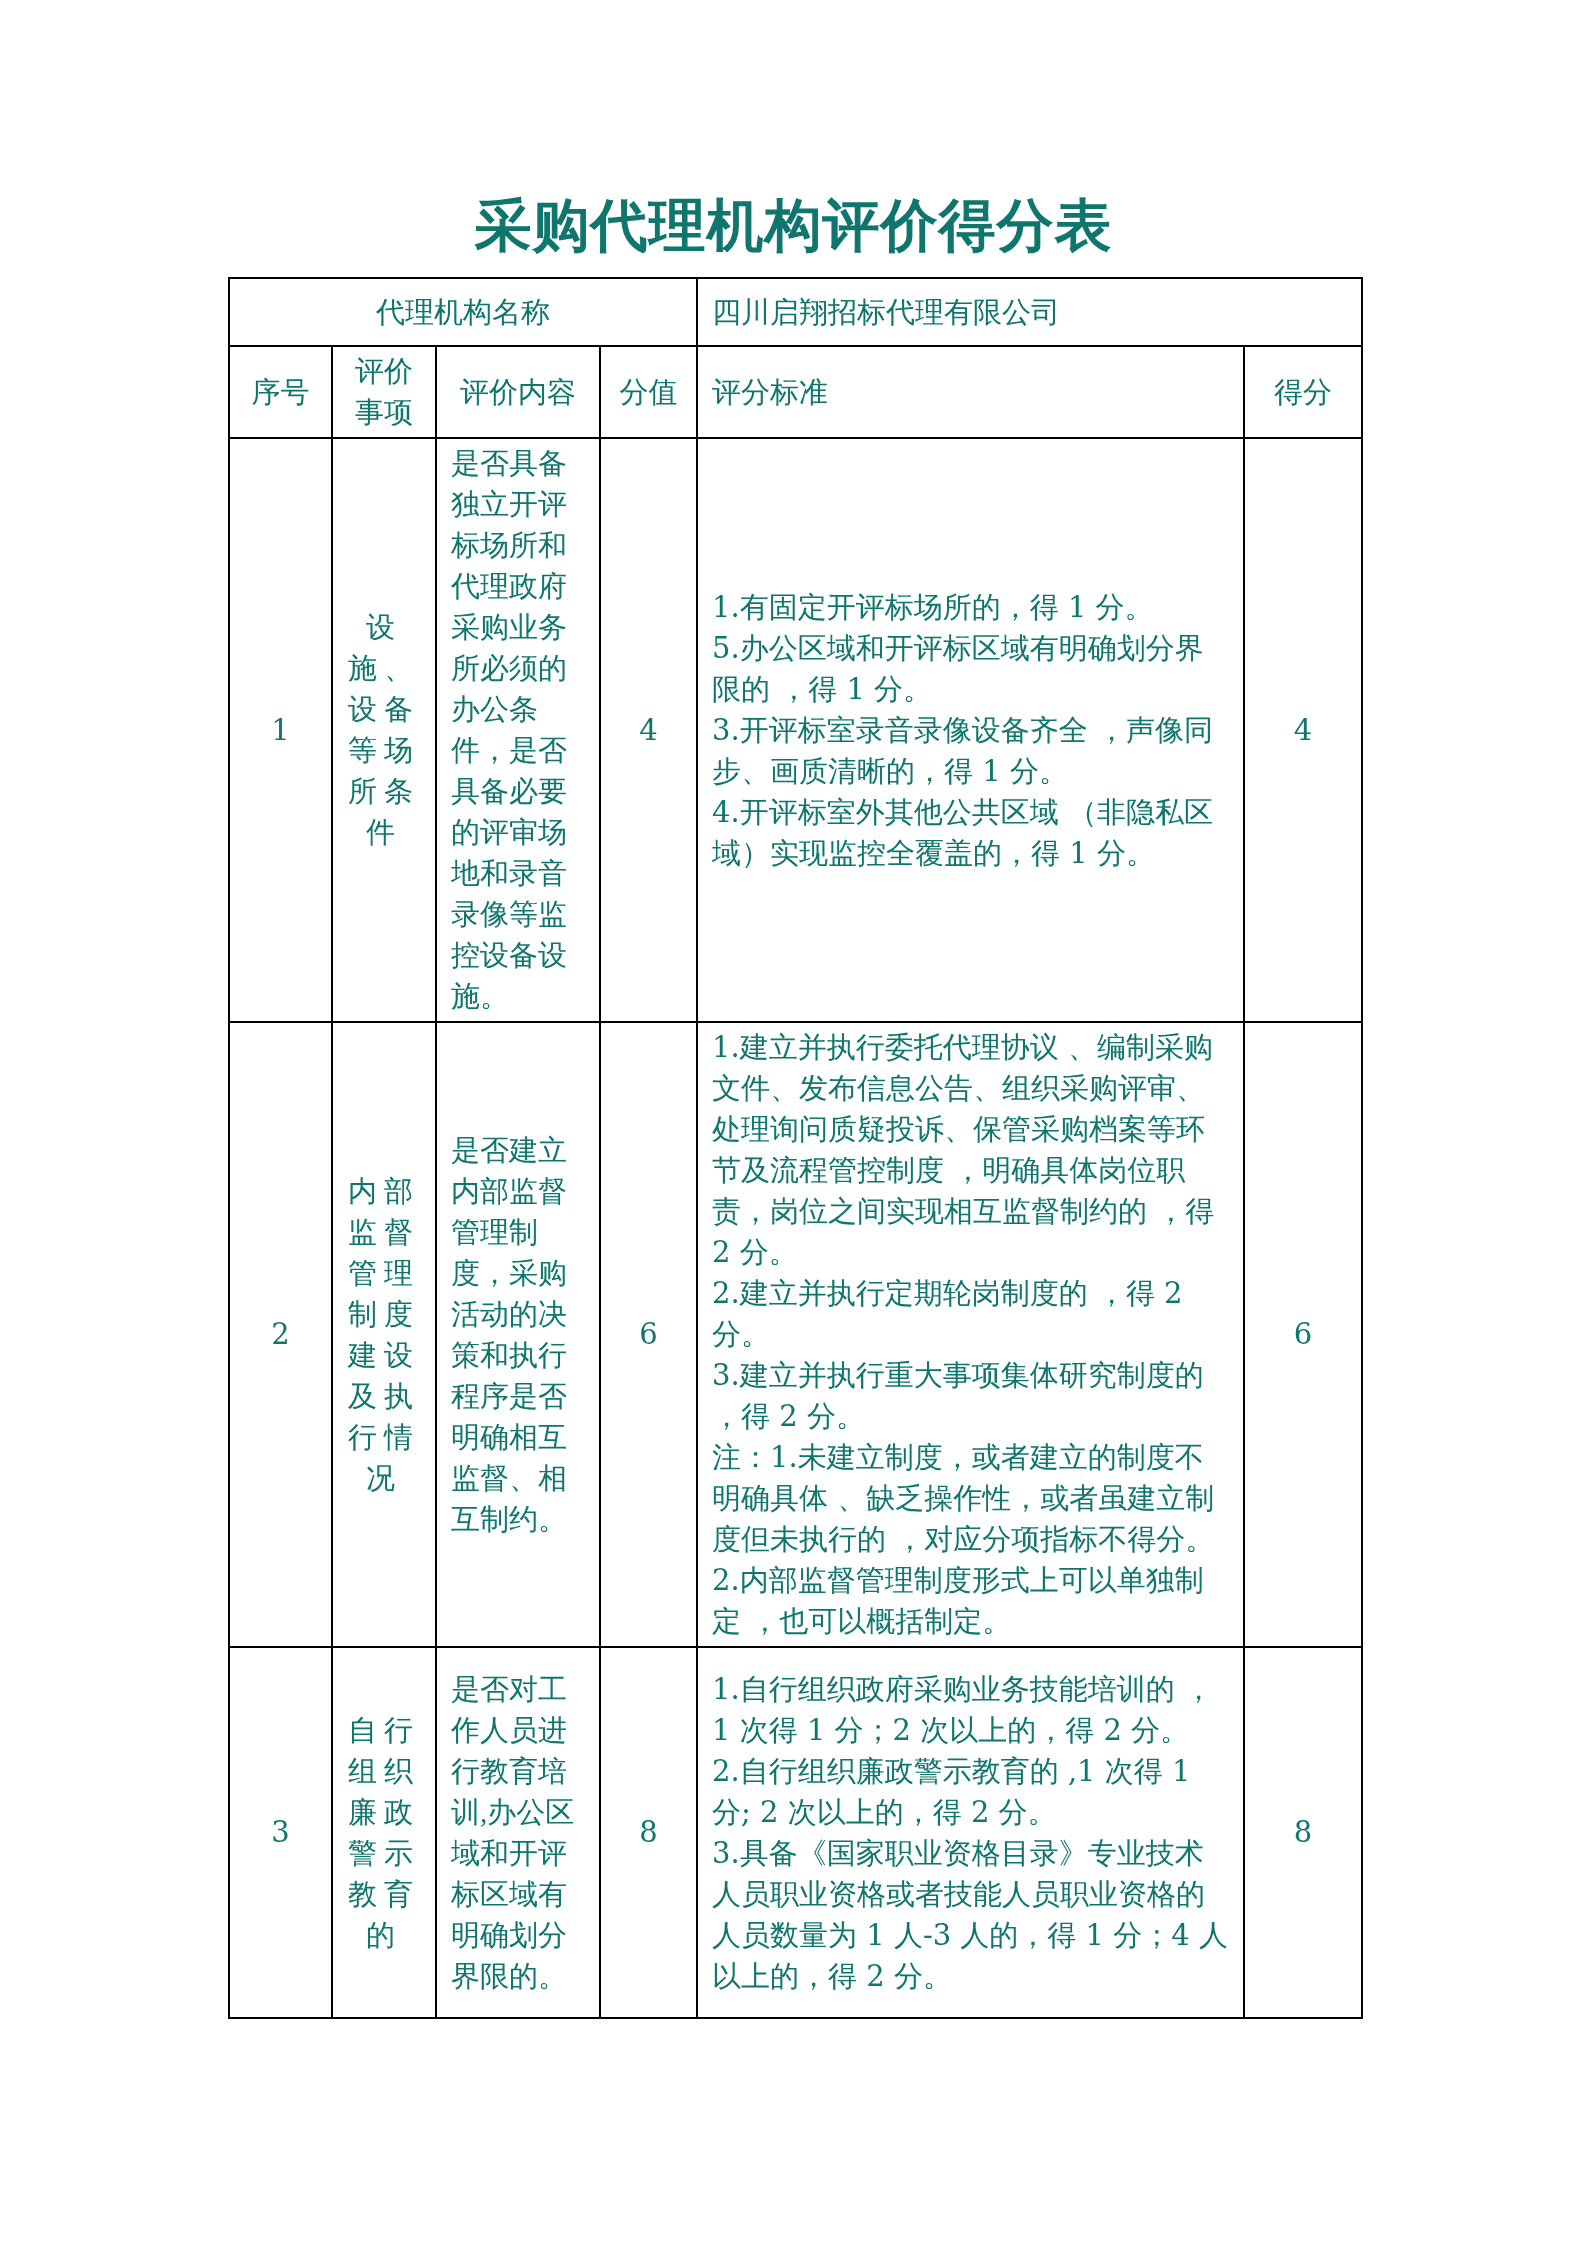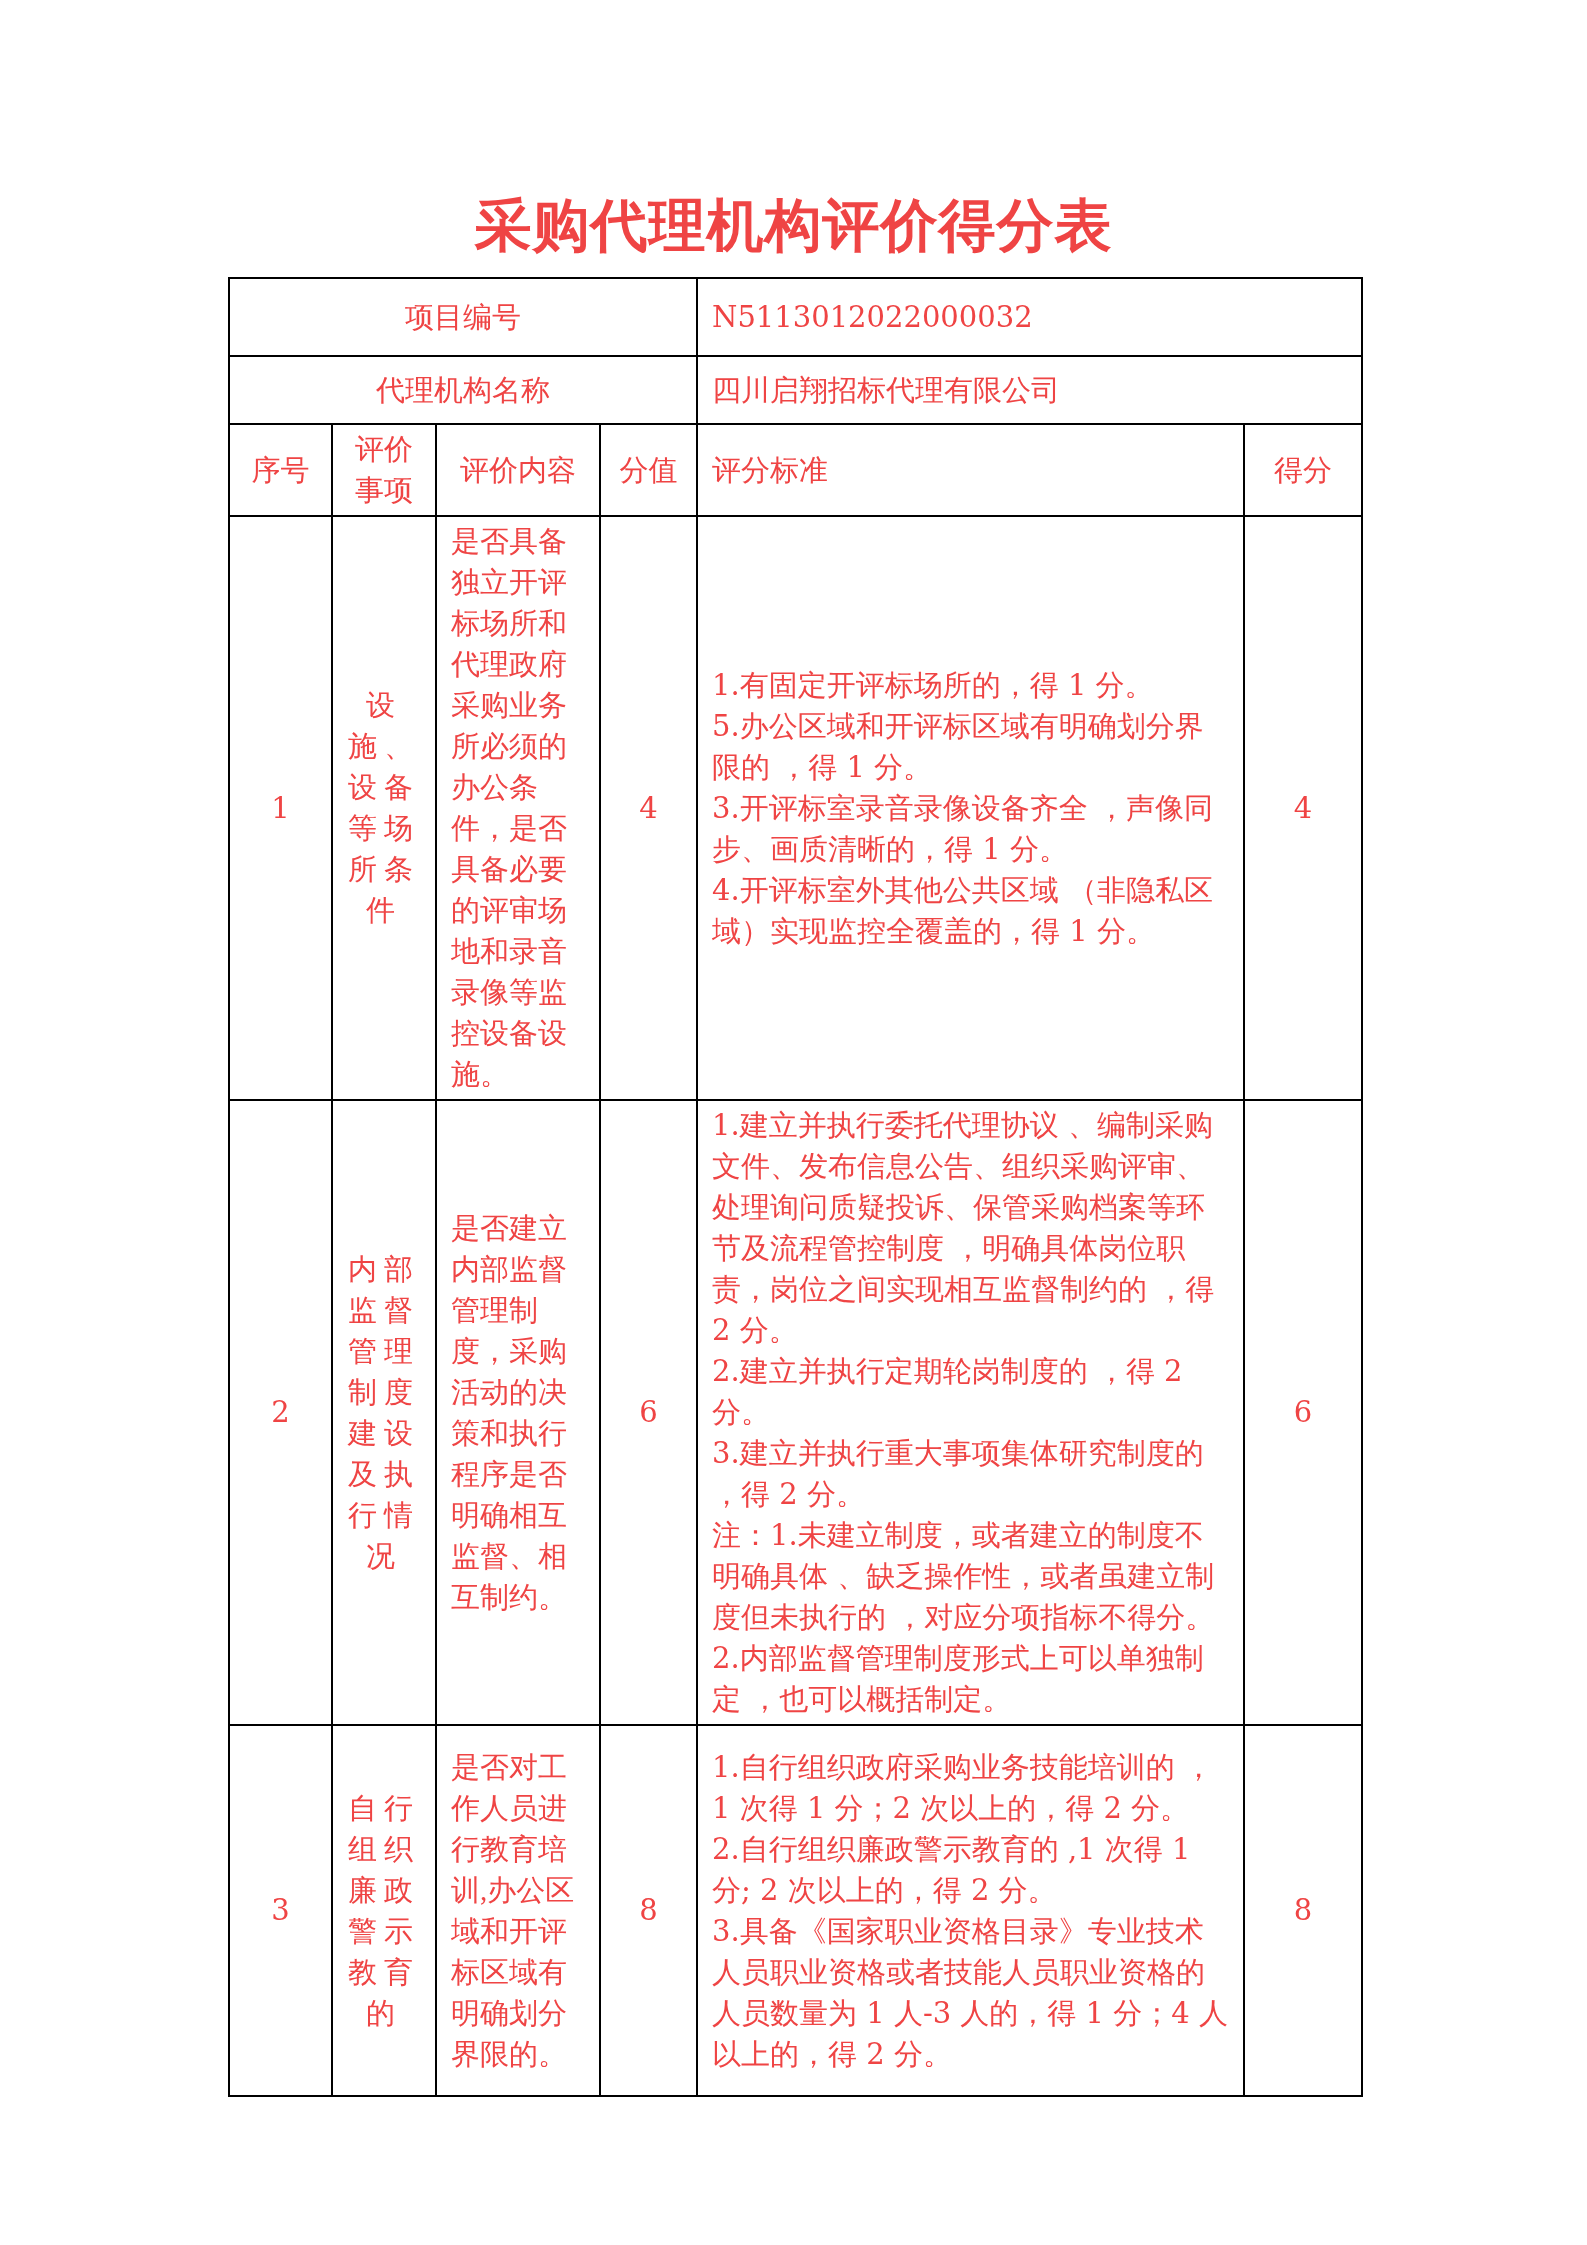--- a/index.html
+++ b/index.html
@@ -1,21 +1,21 @@
 <!DOCTYPE html>
 <html><head>
 <meta charset="utf-8">
 <style>
   html, body { margin: 0; padding: 0; background: #ffffff; }
   .page {
     position: relative;
     width: 1587px;
     height: 2245px;
     background: #ffffff;
-    color: #ef4444;
+    color: #0f766e;
     font-family: "DejaVu Serif", "Liberation Serif", serif;
     overflow: hidden;
   }
   .page-title {
     position: absolute;
     top: 188px;
     left: 0;
     width: 100%;
     margin: 0;
     text-align: center;
@@ -66,24 +66,20 @@
       <col style="width:103px">
       <col style="width:104px">
       <col style="width:164px">
       <col style="width:97px">
       <col style="width:547px">
       <col style="width:118px">
     </colgroup>
     <tbody>
 
 
-      <tr style="height:78px">
-        <td colspan="4" class="cell-label">项目编号</td>
-        <td colspan="2" class="cell-value">N5113012022000032</td>
-      </tr>
 
       <tr style="height:68px">
         <td colspan="4" class="cell-label">代理机构名称</td>
         <td colspan="2" class="cell-value">四川启翔招标代理有限公司</td>
       </tr>
 
       <tr style="height:76px">
         <td class="cell-center">序号</td>
         <td class="cell-center">评价事项</td>
         <td class="cell-center">评价内容</td>

